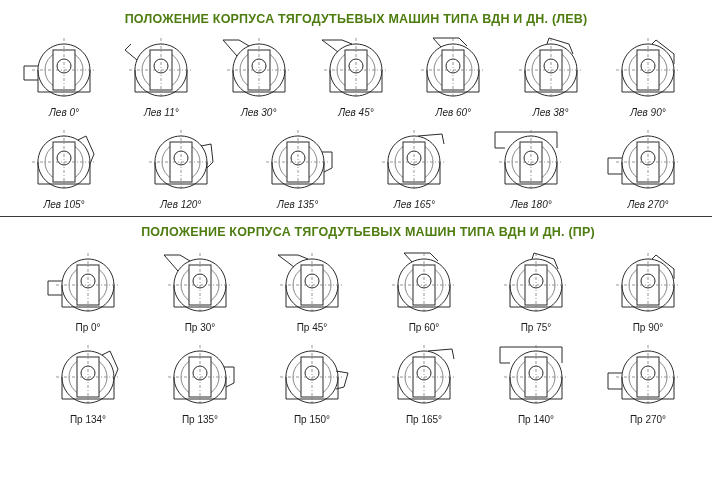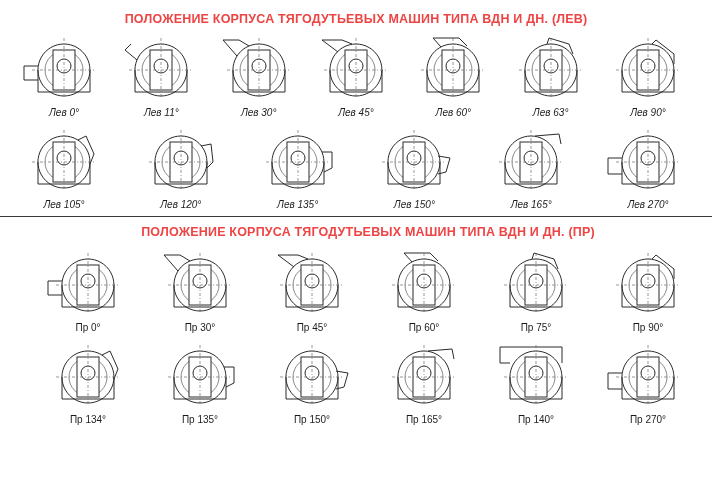--- a/index.html
+++ b/index.html
@@ -23,21 +23,21 @@
     padding: 0;
   }
   .section {
     position: relative;
   }
   .section-title {
     font-size: 12.5px;
     font-weight: bold;
     letter-spacing: 0.2px;
     text-align: center;
-    color: #ef4444;
+    color: #4d7c0f;
     white-space: nowrap;
   }
   .divider {
     border: 0;
     border-top: 1px solid #3a3a3a;
     margin: 0;
   }
   .row {
     display: flex;
     justify-content: space-between;
@@ -169,21 +169,21 @@
             <path class="ln" d="M 0,-26 A 26,26 0 1 1 -0.1,-26 Z"></path>
             <path class="ln" d="M -26,0 L -26,22 L 26,22 L 26,0"></path>
             <path class="ln" d="M -4,-26 L -2,-32 L 18,-26 L 22,-16"></path>
             <circle class="ln-thin" cx="0" cy="0" r="19"></circle>
             <rect class="fillw" x="-11" y="-20" width="22" height="40"></rect>
             <circle class="ln" cx="0" cy="-4" r="7"></circle>
             <line class="ln-dash" x1="-32" y1="0" x2="32" y2="0"></line>
             <line class="ln-dash" x1="0" y1="-32" x2="0" y2="28"></line>
           </g>
         </svg>
-        <div class="fig-label">Лев 63°</div>
+        <div class="fig-label">Лев 38°</div>
       </div>
 
       <div class="cell">
         <svg class="fig" viewBox="0 0 92 70">
           <g transform="translate(46,34)">
             <path class="ln" d="M 0,-26 A 26,26 0 1 1 -0.1,-26 Z"></path>
             <path class="ln" d="M -26,0 L -26,22 L 26,22 L 26,0"></path>
             <path class="ln" d="M 4,-26 L 8,-30 L 26,-16 L 26,-6"></path>
             <circle class="ln-thin" cx="0" cy="0" r="19"></circle>
             <rect class="fillw" x="-11" y="-20" width="22" height="40"></rect>
@@ -240,44 +240,44 @@
             <line class="ln-dash" x1="0" y1="-32" x2="0" y2="28"></line>
           </g>
         </svg>
         <div class="fig-label">Лев 135°</div>
       </div>
       <div class="cell">
         <svg class="fig" viewBox="0 0 92 70">
           <g transform="translate(46,34)">
             <path class="ln" d="M 0,-26 A 26,26 0 1 1 -0.1,-26 Z"></path>
             <path class="ln" d="M -26,0 L -26,22 L 26,22 L 26,0"></path>
-            <path class="ln" d="M 24,-6 L 36,-4 L 32,10 L 24,12"></path>
-            <circle class="ln-thin" cx="0" cy="0" r="19"></circle>
-            <rect class="fillw" x="-11" y="-20" width="22" height="40"></rect>
-            <circle class="ln" cx="0" cy="-4" r="7"></circle>
-            <line class="ln-dash" x1="-32" y1="0" x2="32" y2="0"></line>
-            <line class="ln-dash" x1="0" y1="-32" x2="0" y2="28"></line>
-          </g>
-        </svg>
-        <div class="fig-label">Лев 150°</div>
-      </div>
-      <div class="cell">
-        <svg class="fig" viewBox="0 0 92 70">
-          <g transform="translate(46,34)">
-            <path class="ln" d="M 0,-26 A 26,26 0 1 1 -0.1,-26 Z"></path>
-            <path class="ln" d="M -26,0 L -26,22 L 26,22 L 26,0"></path>
             <path class="ln" d="M 4,-26 L 28,-28 L 30,-18"></path>
             <circle class="ln-thin" cx="0" cy="0" r="19"></circle>
             <rect class="fillw" x="-11" y="-20" width="22" height="40"></rect>
             <circle class="ln" cx="0" cy="-4" r="7"></circle>
             <line class="ln-dash" x1="-32" y1="0" x2="32" y2="0"></line>
             <line class="ln-dash" x1="0" y1="-32" x2="0" y2="28"></line>
           </g>
         </svg>
         <div class="fig-label">Лев 165°</div>
+      </div>
+      <div class="cell">
+        <svg class="fig" viewBox="0 0 92 70">
+          <g transform="translate(46,34)">
+            <path class="ln" d="M 0,-26 A 26,26 0 1 1 -0.1,-26 Z"></path>
+            <path class="ln" d="M -26,0 L -26,22 L 26,22 L 26,0"></path>
+            <path class="ln" d="M -26,-14 L -36,-14 L -36,-30 L 26,-30 L 26,-14"></path>
+            <circle class="ln-thin" cx="0" cy="0" r="19"></circle>
+            <rect class="fillw" x="-11" y="-20" width="22" height="40"></rect>
+            <circle class="ln" cx="0" cy="-4" r="7"></circle>
+            <line class="ln-dash" x1="-32" y1="0" x2="32" y2="0"></line>
+            <line class="ln-dash" x1="0" y1="-32" x2="0" y2="28"></line>
+          </g>
+        </svg>
+        <div class="fig-label">Лев 180°</div>
       </div>
       <div class="cell">
         <svg class="fig" viewBox="0 0 92 70">
           <g transform="translate(46,34)">
             <path class="ln" d="M 0,-26 A 26,26 0 1 1 -0.1,-26 Z"></path>
             <path class="ln" d="M -26,0 L -26,22 L 26,22 L 26,0"></path>
             <path class="ln" d="M -26,-4 L -40,-4 L -40,12 L -26,12"></path>
             <circle class="ln-thin" cx="0" cy="0" r="19"></circle>
             <rect class="fillw" x="-11" y="-20" width="22" height="40"></rect>
             <circle class="ln" cx="0" cy="-4" r="7"></circle>

